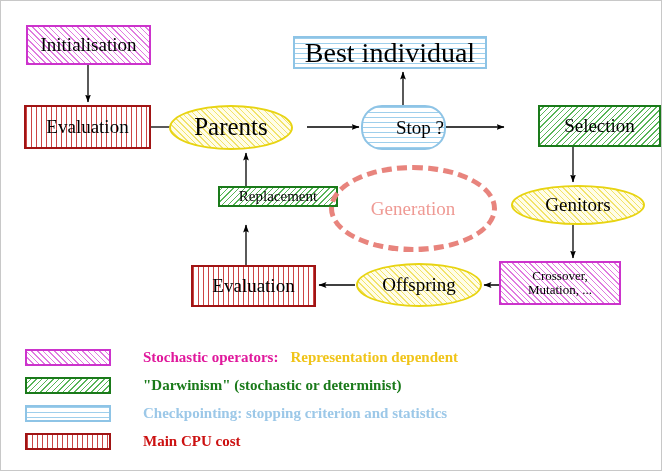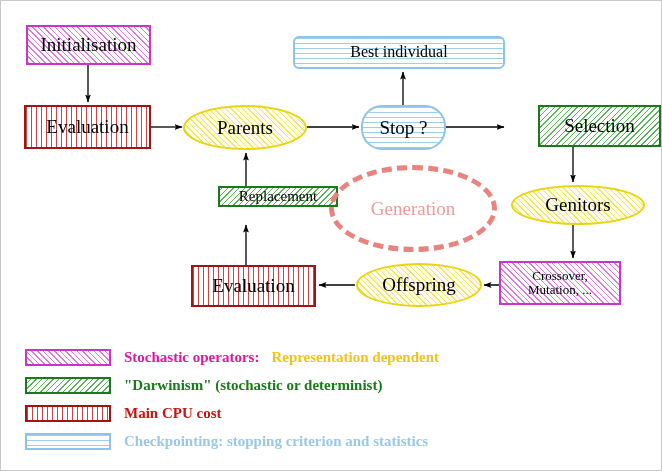--- a/index.html
+++ b/index.html
@@ -58,21 +58,21 @@
     background-color: #ffffff;
     background-image: repeating-linear-gradient(90deg,
         #cc4444 0px, #cc4444 1px, #ffffff 1px, #ffffff 5px);
   }
   .box-blue {
     border: 2px solid #8ec4e6;
     background-color: #ffffff;
     background-image: repeating-linear-gradient(180deg,
         #9ecfec 0px, #9ecfec 1px, #ffffff 1px, #ffffff 5px);
   }
-  .rounded { border-radius: 21px; }
+  .rounded { border-radius: 21px; justify-content: flex-end; }
 
   
   .ellipse-yellow {
     border: 2px solid #e8d412;
     border-radius: 50%;
     background-color: #fdfbe0;
     background-image: repeating-linear-gradient(45deg,
         #f2e36a 0px, #f2e36a 1px, #fffde8 1px, #fffde8 4px);
   }
   .ellipse-dashed {
@@ -96,21 +96,21 @@
     height: 25px;
     margin-bottom: 3px;
   }
   .legend-swatch {
     width: 86px;
     height: 17px;
     flex: 0 0 auto;
     box-sizing: border-box;
   }
   .legend-text {
-    margin-left: 13px;
+    margin-left: 32px;
     font-size: 15px;
     font-weight: bold;
     white-space: nowrap;
     text-align: center;
   }
   .legend-text .second { margin-left: 12px; }
 </style>
 </head>
 <body>
 
@@ -137,24 +137,24 @@
     </g>
   </svg>
 
   <div id="nodes">
       <div class="node box-magenta" style="left: 25px; top: 24px; width: 125px; height: 40px; font-size: 19px;">
         <span>Initialisation</span>
       </div>
       <div class="node box-red" style="left: 23px; top: 104px; width: 127px; height: 44px; font-size: 19px;">
         <span>Evaluation</span>
       </div>
-      <div class="node ellipse-yellow" style="left: 182px; top: 104px; width: 124px; height: 45px; font-size: 19px; justify-content: center;">
+      <div class="node ellipse-yellow" style="left: 168px; top: 104px; width: 124px; height: 45px; font-size: 25px; justify-content: center;">
         <span>Parents</span>
       </div>
-      <div class="node box-blue" style="left: 292px; top: 35px; width: 212px; height: 33px; font-size: 16px; border-radius: 6px;">
+      <div class="node box-blue" style="left: 292px; top: 35px; width: 194px; height: 33px; font-size: 28px;">
         <span>Best individual</span>
       </div>
       <div class="node box-blue rounded" style="left: 360px; top: 104px; width: 85px; height: 45px; font-size: 19px;">
         <span>Stop ?</span>
       </div>
       <div class="node box-green" style="left: 505px; top: 104px; width: 123px; height: 42px; font-size: 19px;">
         <span>Selection</span>
       </div>
       <div class="node ellipse-yellow" style="left: 510px; top: 184px; width: 134px; height: 40px; font-size: 19px;">
         <span>Genitors</span>
@@ -179,22 +179,22 @@
   <div id="legend">
       <div class="legend-row">
         <div class="legend-swatch" style="border: 2px solid rgb(204, 51, 204); background-image: repeating-linear-gradient(45deg, rgb(224, 122, 224) 0px, rgb(224, 122, 224) 1px, rgb(255, 255, 255) 1px, rgb(255, 255, 255) 4px);"></div>
         <div class="legend-text"><span style="color: rgb(224, 24, 156);">Stochastic operators:</span><span class="second" style="color: rgb(240, 196, 25);">Representation dependent</span></div>
       </div>
       <div class="legend-row">
         <div class="legend-swatch" style="border: 2px solid rgb(26, 122, 26); background-image: repeating-linear-gradient(-45deg, rgb(87, 181, 87) 0px, rgb(87, 181, 87) 1px, rgb(255, 255, 255) 1px, rgb(255, 255, 255) 4px);"></div>
         <div class="legend-text"><span style="color: rgb(26, 122, 26);">"Darwinism" (stochastic or determinist)</span></div>
       </div>
       <div class="legend-row">
+        <div class="legend-swatch" style="border: 2px solid rgb(142, 196, 230); background-image: repeating-linear-gradient(rgb(158, 207, 236) 0px, rgb(158, 207, 236) 1px, rgb(255, 255, 255) 1px, rgb(255, 255, 255) 5px);"></div>
+        <div class="legend-text"><span style="color: rgb(156, 200, 232);">Checkpointing: stopping criterion and statistics</span></div>
+      </div>
+      <div class="legend-row">
         <div class="legend-swatch" style="border: 2px solid rgb(160, 20, 20); background-image: repeating-linear-gradient(90deg, rgb(204, 68, 68) 0px, rgb(204, 68, 68) 1px, rgb(255, 255, 255) 1px, rgb(255, 255, 255) 5px);"></div>
         <div class="legend-text"><span style="color: rgb(204, 17, 17);">Main CPU cost</span></div>
       </div>
-      <div class="legend-row">
-        <div class="legend-swatch" style="border: 2px solid rgb(142, 196, 230); background-image: repeating-linear-gradient(rgb(158, 207, 236) 0px, rgb(158, 207, 236) 1px, rgb(255, 255, 255) 1px, rgb(255, 255, 255) 5px);"></div>
-        <div class="legend-text"><span style="color: rgb(156, 200, 232);">Checkpointing: stopping criterion and statistics</span></div>
-      </div>
     </div>
 
 </div>
 
 </body></html>

